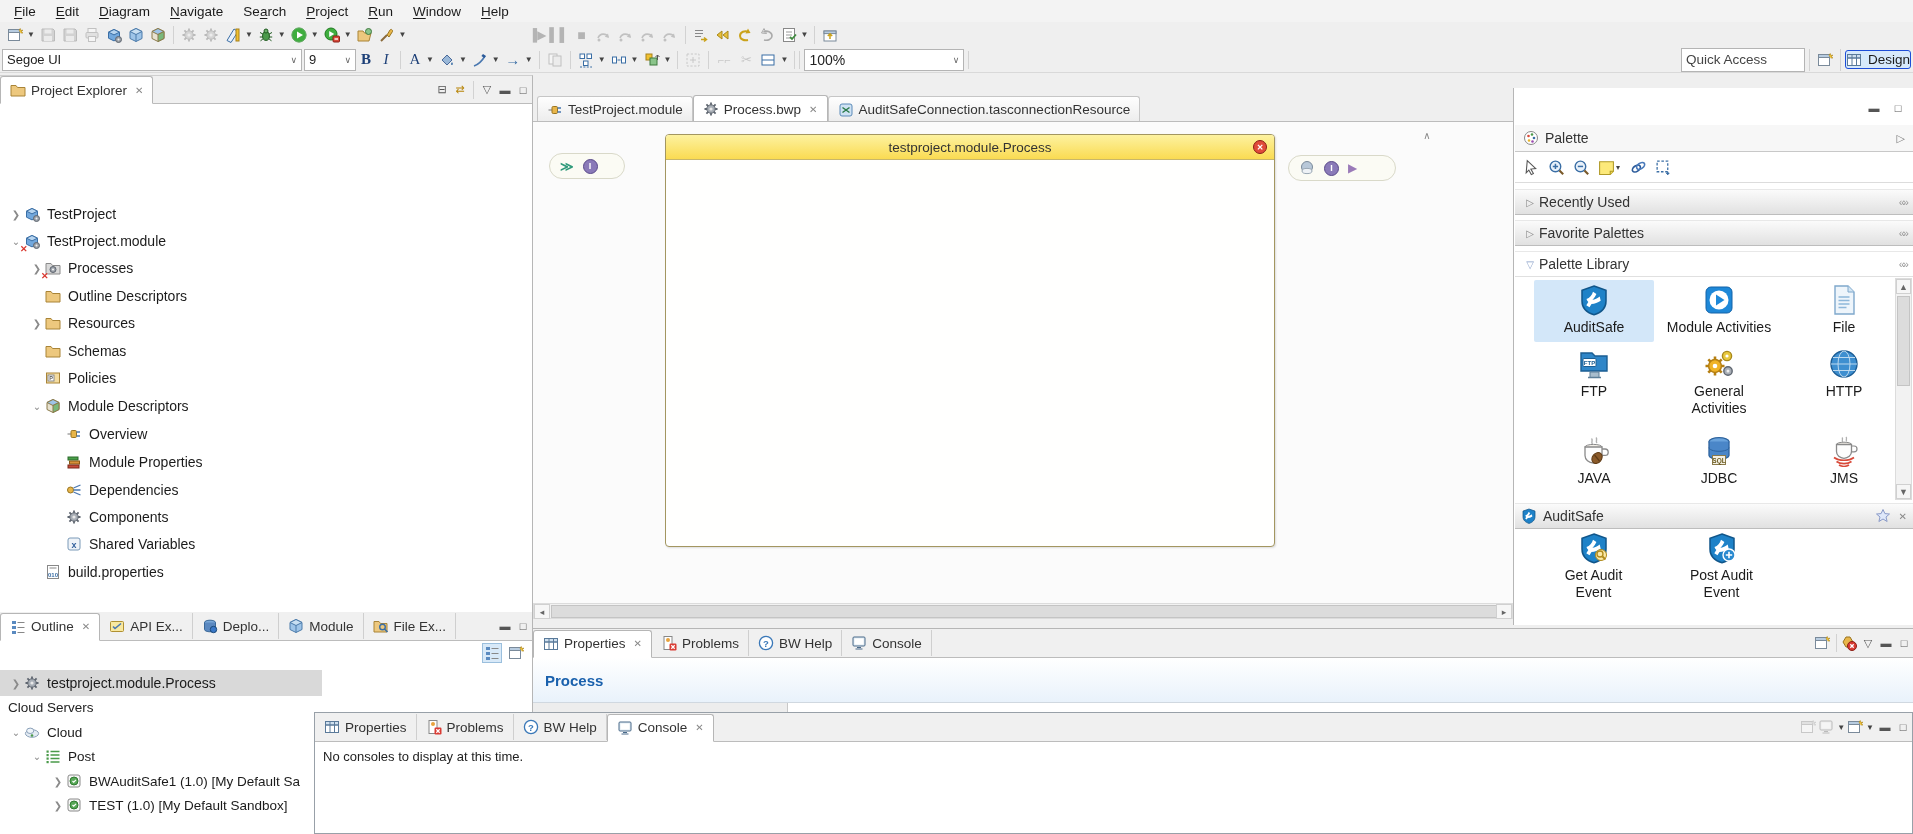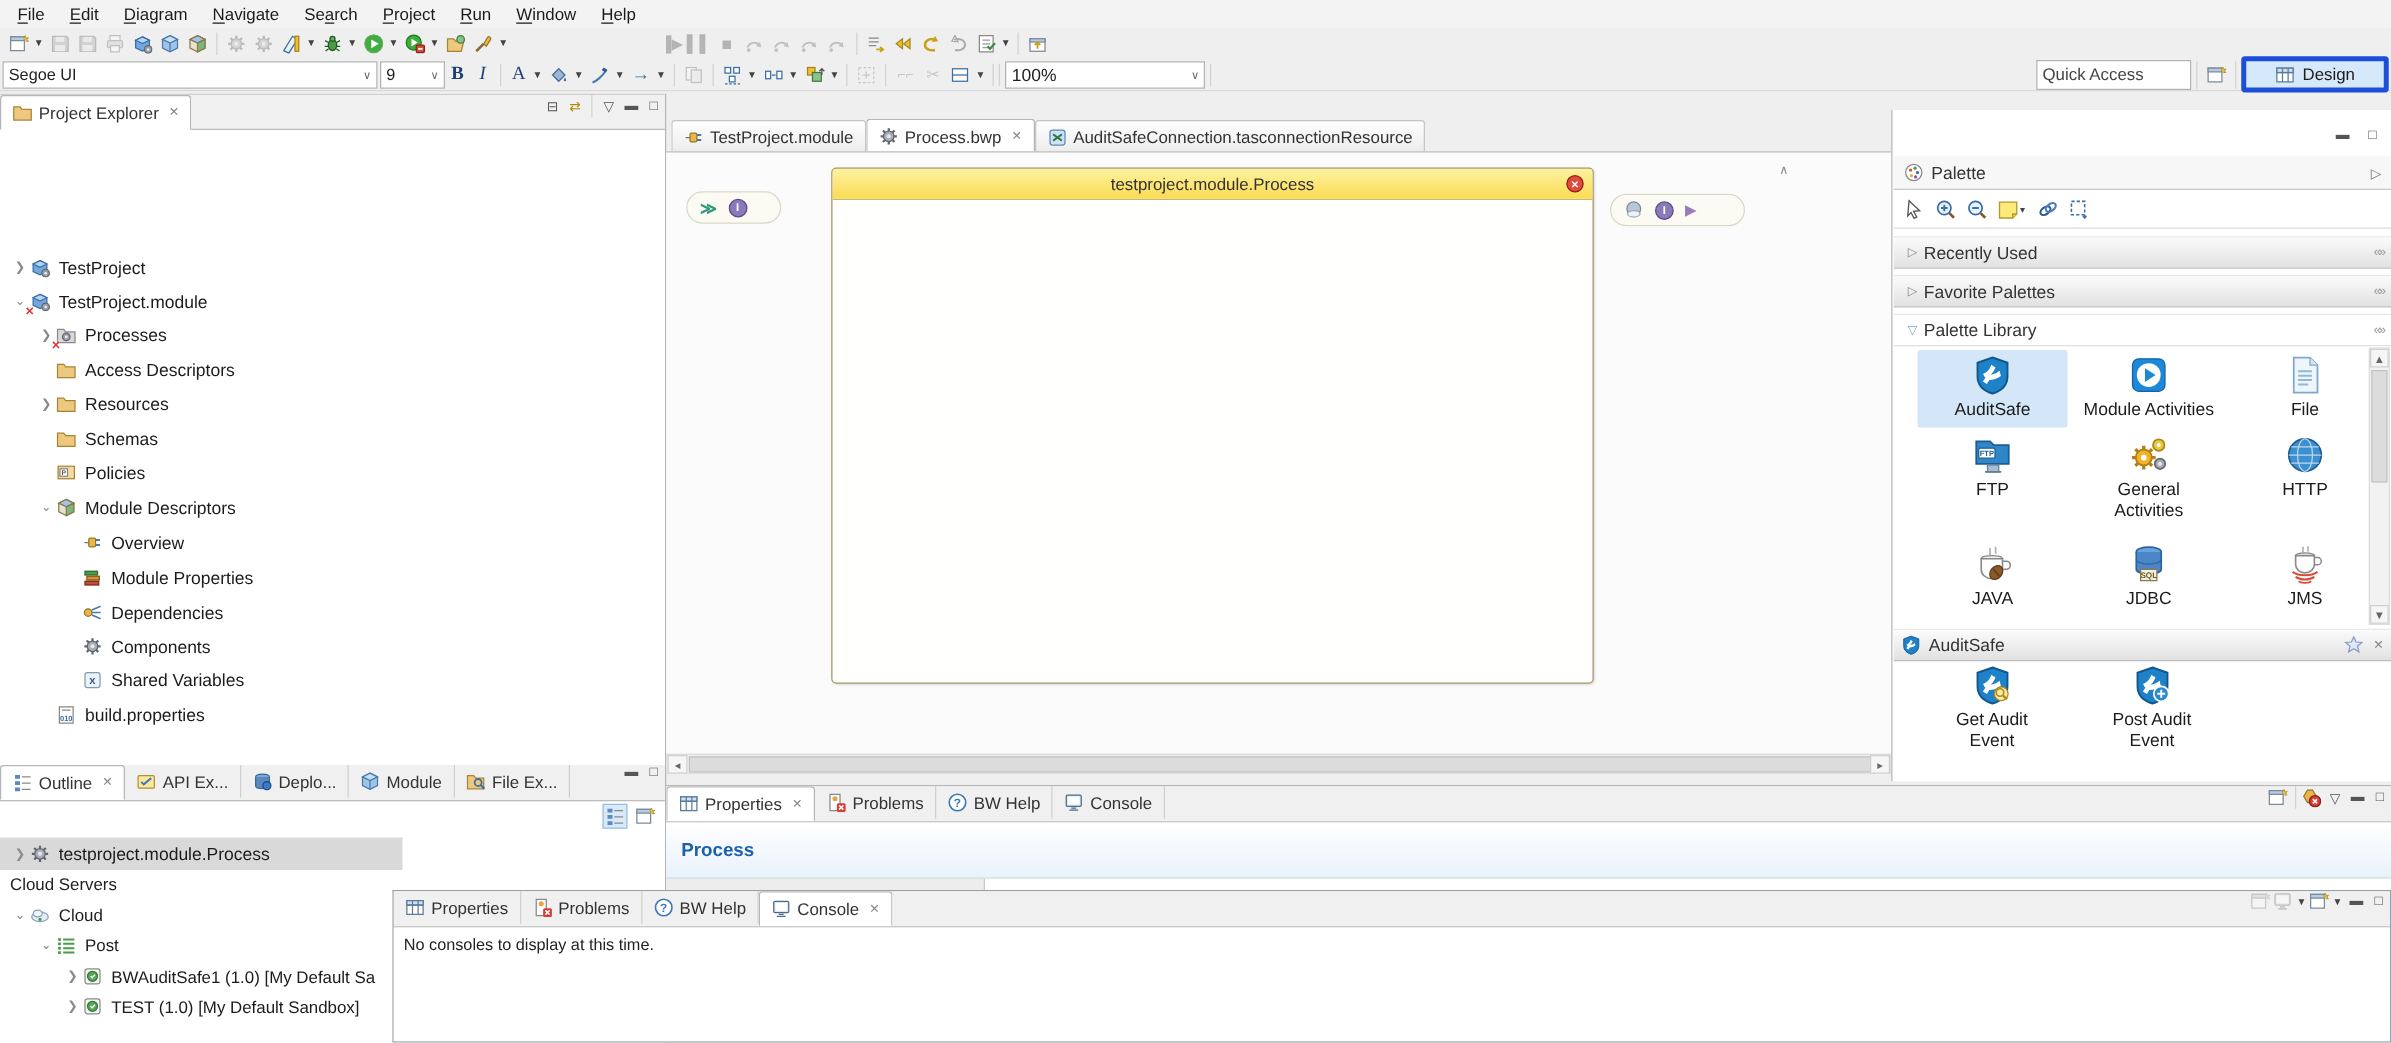--- a/index.html
+++ b/index.html
@@ -16,21 +16,21 @@
   .menu-item { padding:2px 10px; }
   .menu-item u { text-underline-offset:2px; }
   
   #toolbar1 { left:0; top:22px; width:1913px; height:25px; display:flex; align-items:center; padding-left:4px; }
   #toolbar2 { left:0; top:47px; width:1913px; height:26px; display:flex; align-items:center; padding-left:2px; border-bottom:1px solid #d9d9d9; }
   .tbi { width:22px; height:22px; display:flex; align-items:center; justify-content:center; flex:none; font-size:13px; }
   .combo { height:22px; background:#fff; border:1px solid #b4b4b4; display:flex; align-items:center; font-size:13px; padding:0 4px; justify-content:space-between; color:#222; }
   .chev { color:#666; font-size:9px; margin-left:6px; }
   .fmt-letter { font-family:"Liberation Serif", serif; font-size:15px; color:#1c3f77; width:20px; text-align:center; }
   
-  .tabstrip { display:flex; align-items:flex-start; height:28px; border-bottom:1px solid #bcbcbc; background:#f0f0f0; }
+  .tabstrip { display:flex; align-items:center; height:28px; border-bottom:1px solid #bcbcbc; background:#f0f0f0; }
   .vtab { height:26px; display:flex; align-items:center; gap:5px; padding:0 9px; font-size:13.5px; color:#333; border-right:1px solid #cfcfcf; white-space:nowrap; }
   .vtab.active { background:#fff; border:1px solid #b6b6b6; border-bottom:1px solid #fff; border-radius:3px 3px 0 0; margin-bottom:-1px; height:28px; }
   .xicon { color:#888; font-size:10px; margin-left:3px; }
   .minmax { color:#555; font-size:11px; width:18px; text-align:center; }
   
   .trow { position:absolute; height:26px; display:flex; align-items:center; font-size:14px; white-space:nowrap; }
   .tw { color:#8a8a8a; font-size:10px; width:16px; flex:none; text-align:center; }
   .ticon { width:17px; height:17px; position:relative; margin-right:6px; flex:none; }
   .badge-x { position:absolute; left:-4px; bottom:-4px; color:#d9372f; font-size:9px; font-weight:bold; text-shadow:0 0 2px #fff; }
   
@@ -606,21 +606,21 @@
   <span class="combo" style="width:124px;height:24px;color:#444;font-size:13.5px">
       <span>Quick Access</span>
     </span>
   <span class="sep" style="height:22px"></span>
   <span class="tbi">
       <svg class="i16" viewBox="0 0 16 16">
         <use href="#i-newwin"></use>
       </svg>
     </span>
   <span class="sep" style="height:22px"></span>
-  <span class="row" style="height:29px;background:#d6e9fb;border:4px solid #1d4ed8;border-radius:3px;padding:0 23px;gap:6px;margin-right:2px">
+  <span class="row" style="height:19px;background:#d6e9fb;border:1px solid #1d4ed8;border-radius:3px;padding:0 0;gap:6px;margin-right:2px">
     <svg class="i16" viewBox="0 0 16 16">
         <use href="#i-table"></use>
       </svg>
     <span style="font-size:13.5px">Design</span>
   </span>
 </div>
 
 <div id="left-panel" class="abs">
   <div class="tabstrip">
     <span class="vtab active">
@@ -669,21 +669,21 @@
       </span>
       <span>Processes</span>
     </div>
   <div class="trow" style="top:207px;left:29px">
       <span class="tw"></span>
       <span class="ticon">
         <svg class="i16" viewBox="0 0 16 16">
           <use href="#i-folder"></use>
         </svg>
       </span>
-      <span>Access Descriptors</span>
+      <span>Outline Descriptors</span>
     </div>
   <div class="trow" style="top:234px;left:29px">
       <span class="tw">❯</span>
       <span class="ticon">
         <svg class="i16" viewBox="0 0 16 16">
           <use href="#i-folder"></use>
         </svg>
       </span>
       <span>Resources</span>
     </div>

